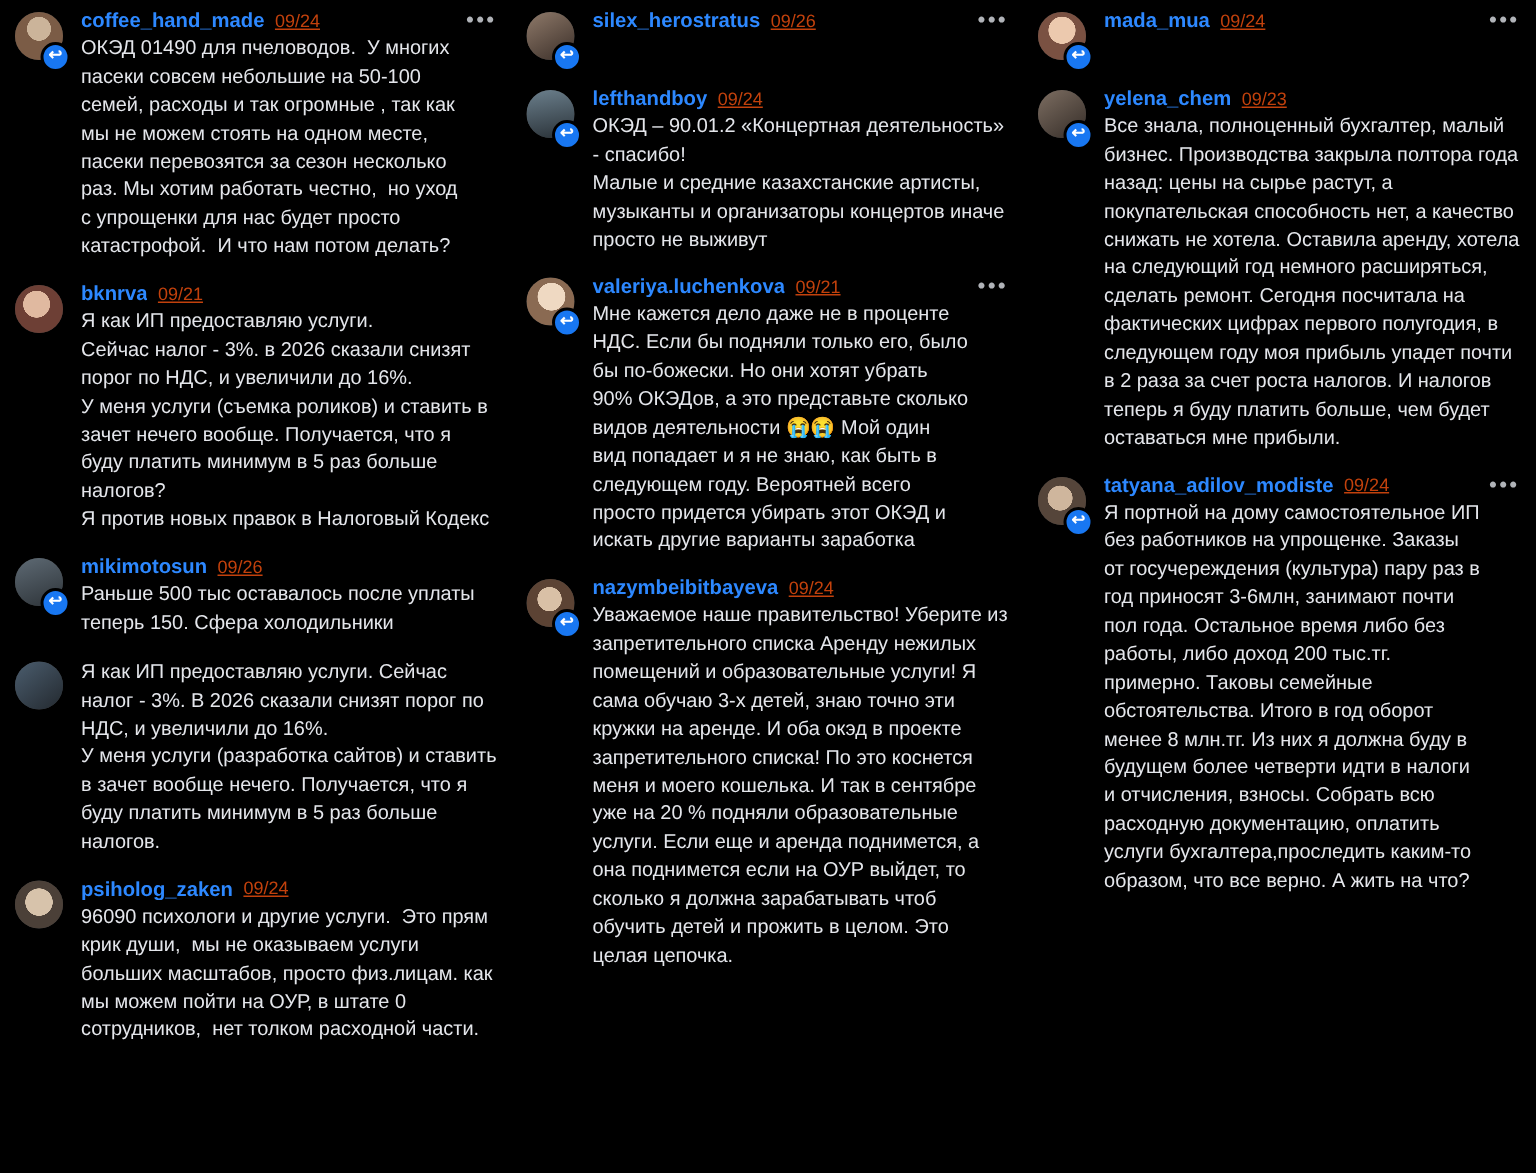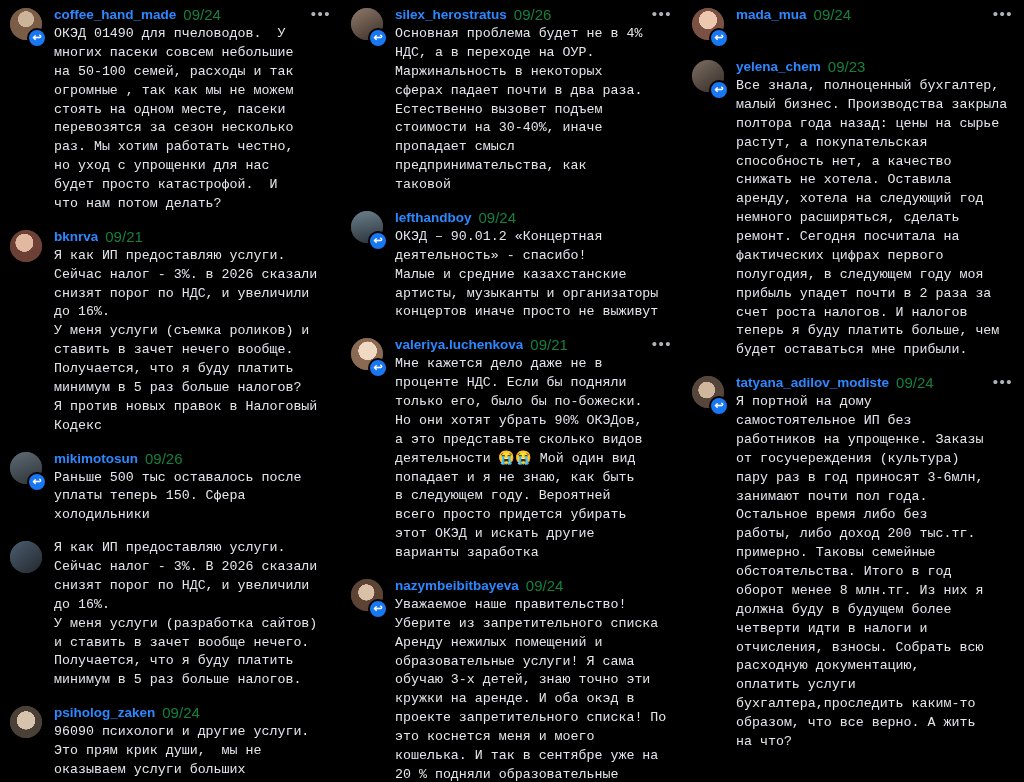--- a/index.html
+++ b/index.html
@@ -84,31 +84,31 @@
   }
   .name {
     color: #2d88ff;
     font-size: 13.5px;
     font-weight: 600;
     white-space: nowrap;
     overflow: hidden;
     text-overflow: ellipsis;
   }
   .date {
-    color: #15803d;
-    font-size: 15px;
+    color: #c2410c;
+    font-size: 12px;
     white-space: nowrap;
+    text-decoration: underline;
   }
   .text {
     font-size: 13.3px;
     line-height: 1.42;
     color: #e4e6eb;
     white-space: pre-wrap;
     word-wrap: break-word;
-    font-family: Liberation Mono, monospace;
   }
   .more {
     position: absolute;
     right: 0;
     top: 2px;
     color: #b0b3b8;
     font-size: 15px;
     letter-spacing: 1.5px;
     line-height: 12px;
     cursor: pointer;
@@ -223,21 +223,20 @@
         <div class="avatar av4">
             <div class="a-inner"></div>
           </div>
         <div class="badge">↩</div>
       </div>
       <div class="body">
         <div class="head">
           <span class="name">silex_herostratus</span>
           <span class="date">09/26</span>
         </div>
-        <div class="text">Основная проблема будет не в 4% НДС, а в переходе на ОУР. Маржинальность в некоторых сферах падает почти в два раза. Естественно вызовет подъем стоимости на 30-40%, иначе пропадает смысл предпринимательства, как таковой</div>
       </div>
       <div class="more">•••</div>
     </div>
 
     <div class="comment">
       <div class="avatar-wrap">
         <div class="avatar av8">
             <div class="a-inner"></div>
           </div>
         <div class="badge">↩</div>

